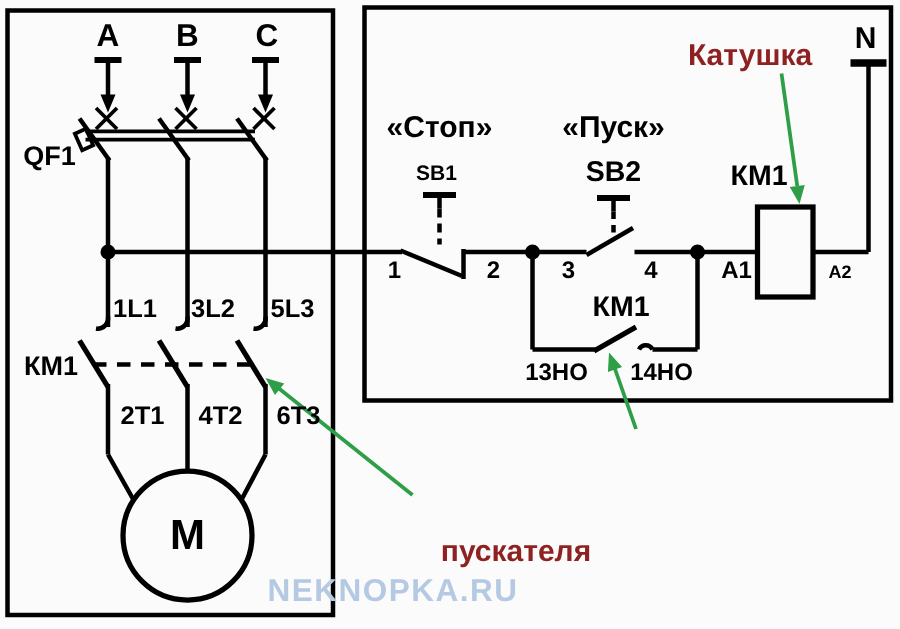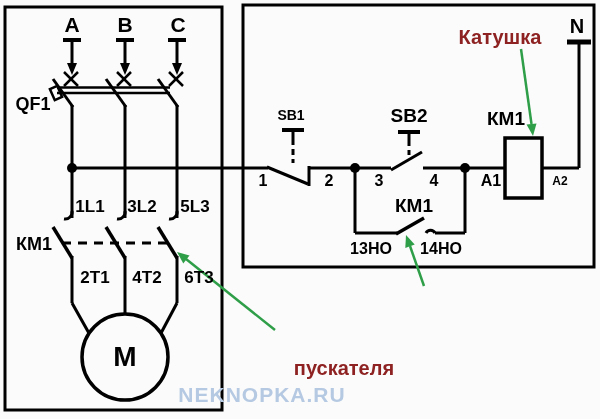--- a/index.html
+++ b/index.html
@@ -161,20 +161,22 @@
   <span class="lbl" style="left:90px;top:206px;font-size:17px">1L1</span>
   <span class="lbl" style="left:142px;top:206px;font-size:17px">3L2</span>
   <span class="lbl" style="left:195px;top:206px;font-size:17px">5L3</span>
 
   <span class="lbl" style="left:95px;top:277px;font-size:17px">2T1</span>
   <span class="lbl" style="left:147px;top:277px;font-size:17px">4T2</span>
   <span class="lbl" style="left:199px;top:277px;font-size:17px">6T3</span>
 
   <span class="lbl" style="left:125px;top:357px;font-size:28px;font-weight:600">M</span>
 
+  <span class="lbl" style="left:293px;top:85px;font-size:20px">«Стоп»</span>
+  <span class="lbl" style="left:409px;top:85px;font-size:20px">«Пуск»</span>
   <span class="lbl" style="left:291px;top:115px;font-size:14px">SB1</span>
   <span class="lbl" style="left:409px;top:115px;font-size:19px">SB2</span>
   <span class="lbl" style="left:506px;top:118px;font-size:19px">КМ1</span>
   <span class="lbl" style="left:577px;top:26px;font-size:20px">N</span>
 
   <span class="lbl" style="left:263px;top:181px;font-size:16px">1</span>
   <span class="lbl" style="left:329px;top:181px;font-size:16px">2</span>
   <span class="lbl" style="left:379px;top:181px;font-size:16px">3</span>
   <span class="lbl" style="left:434px;top:181px;font-size:16px">4</span>
   <span class="lbl" style="left:491px;top:181px;font-size:16px">A1</span>

